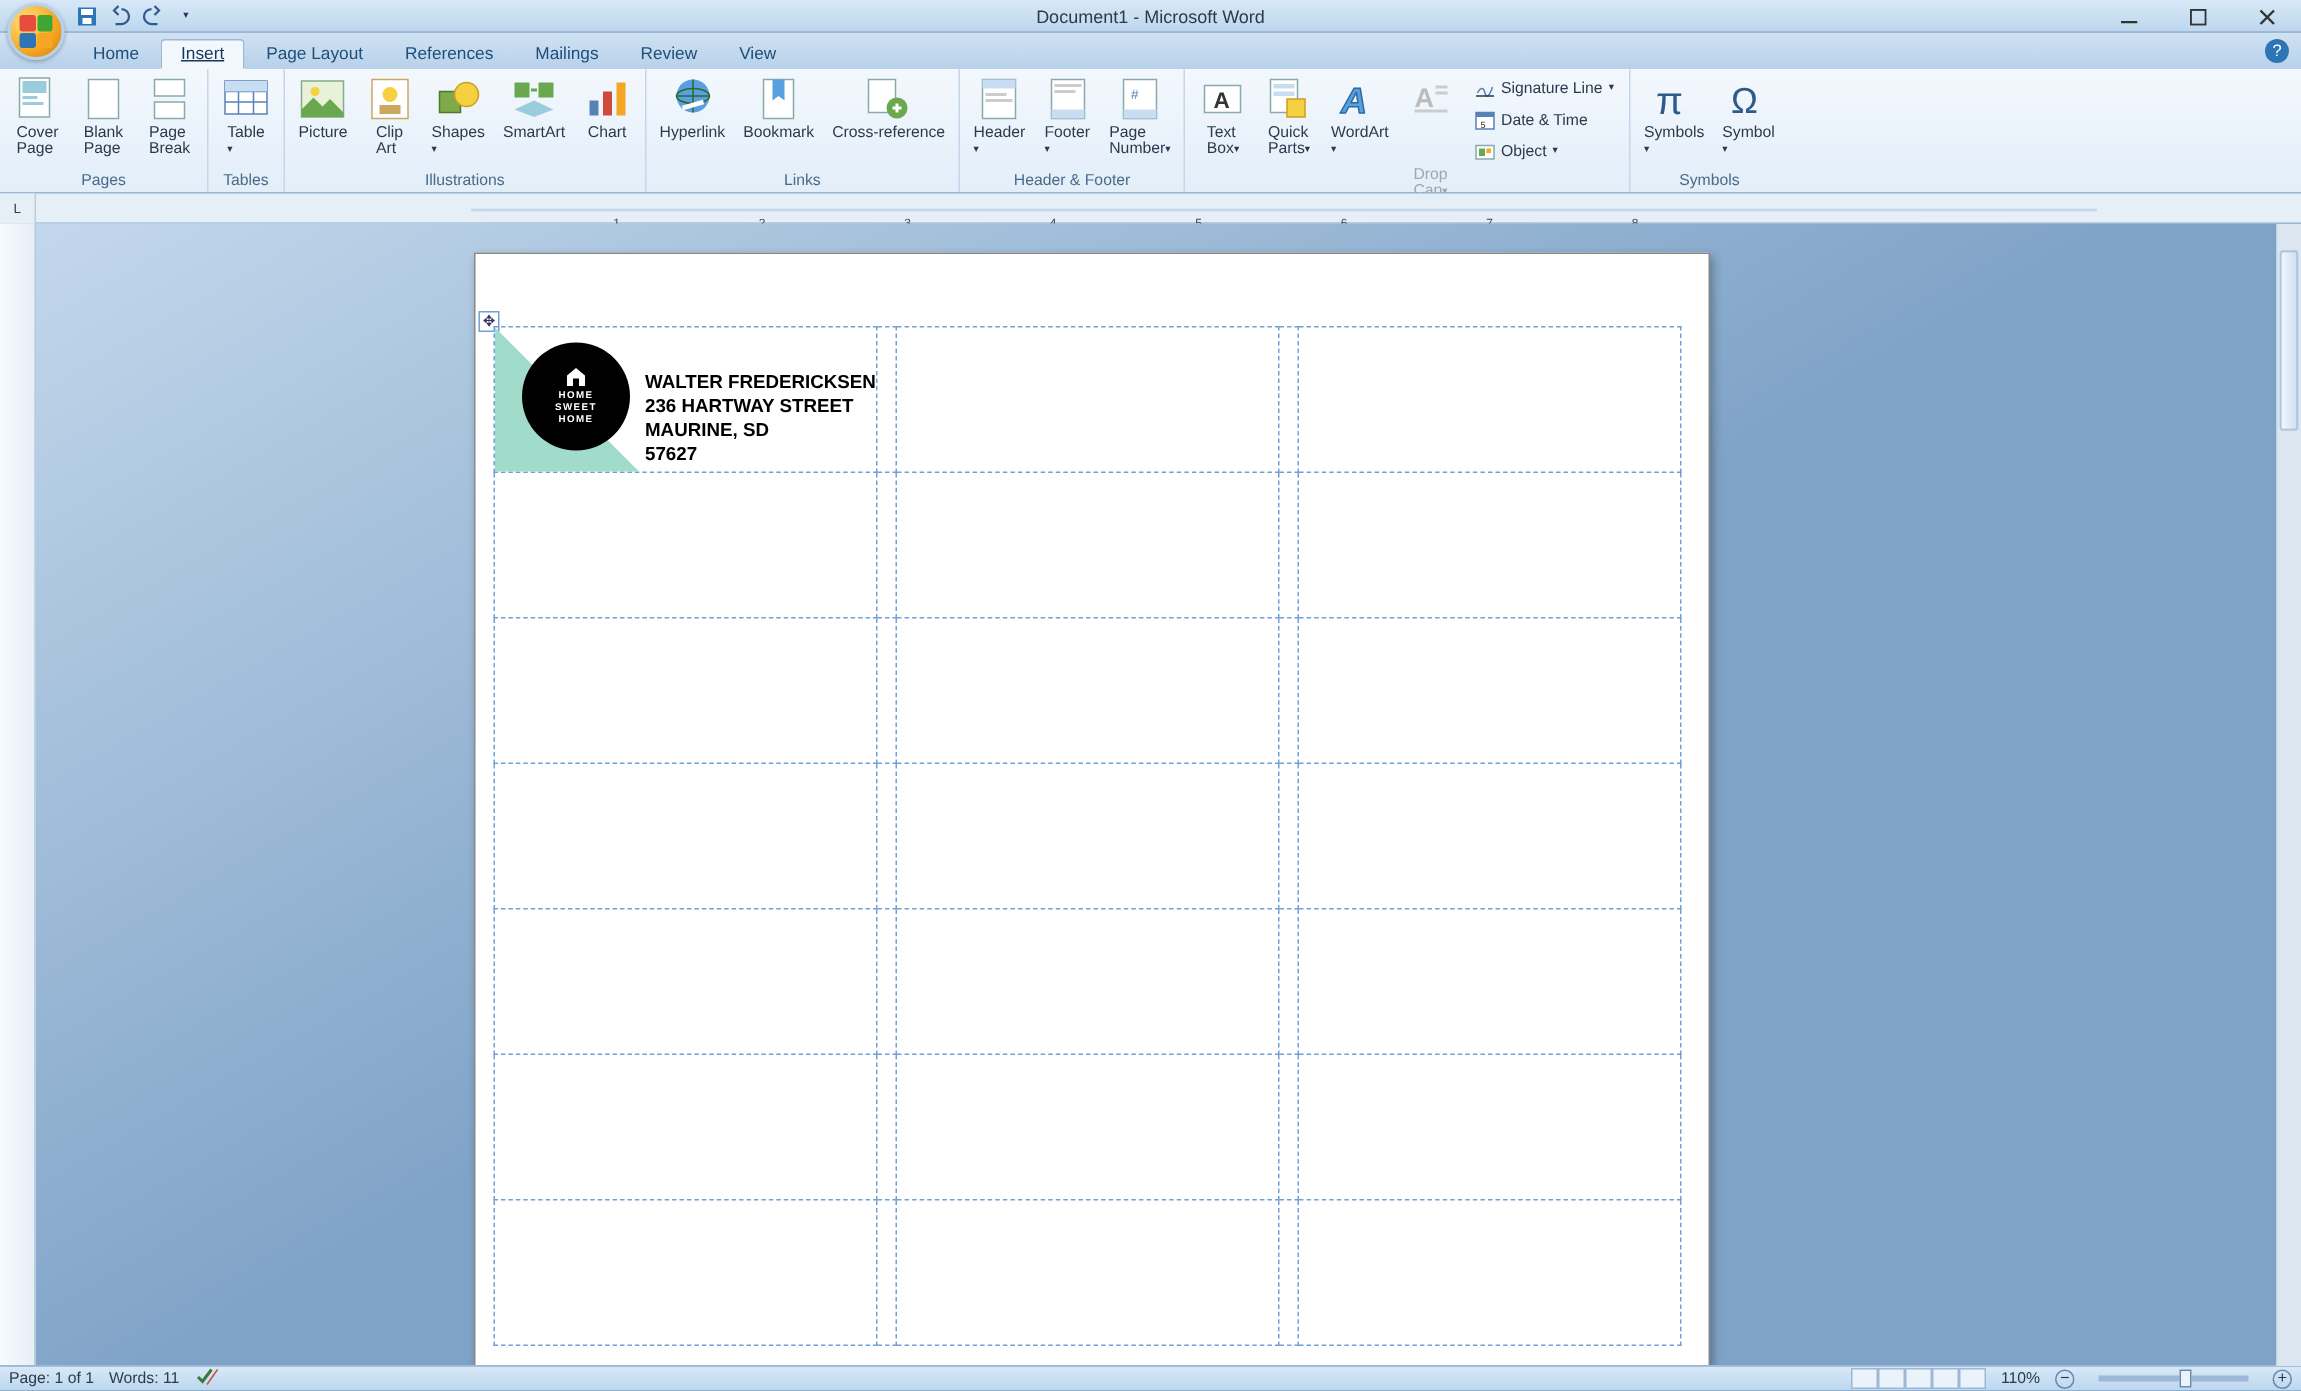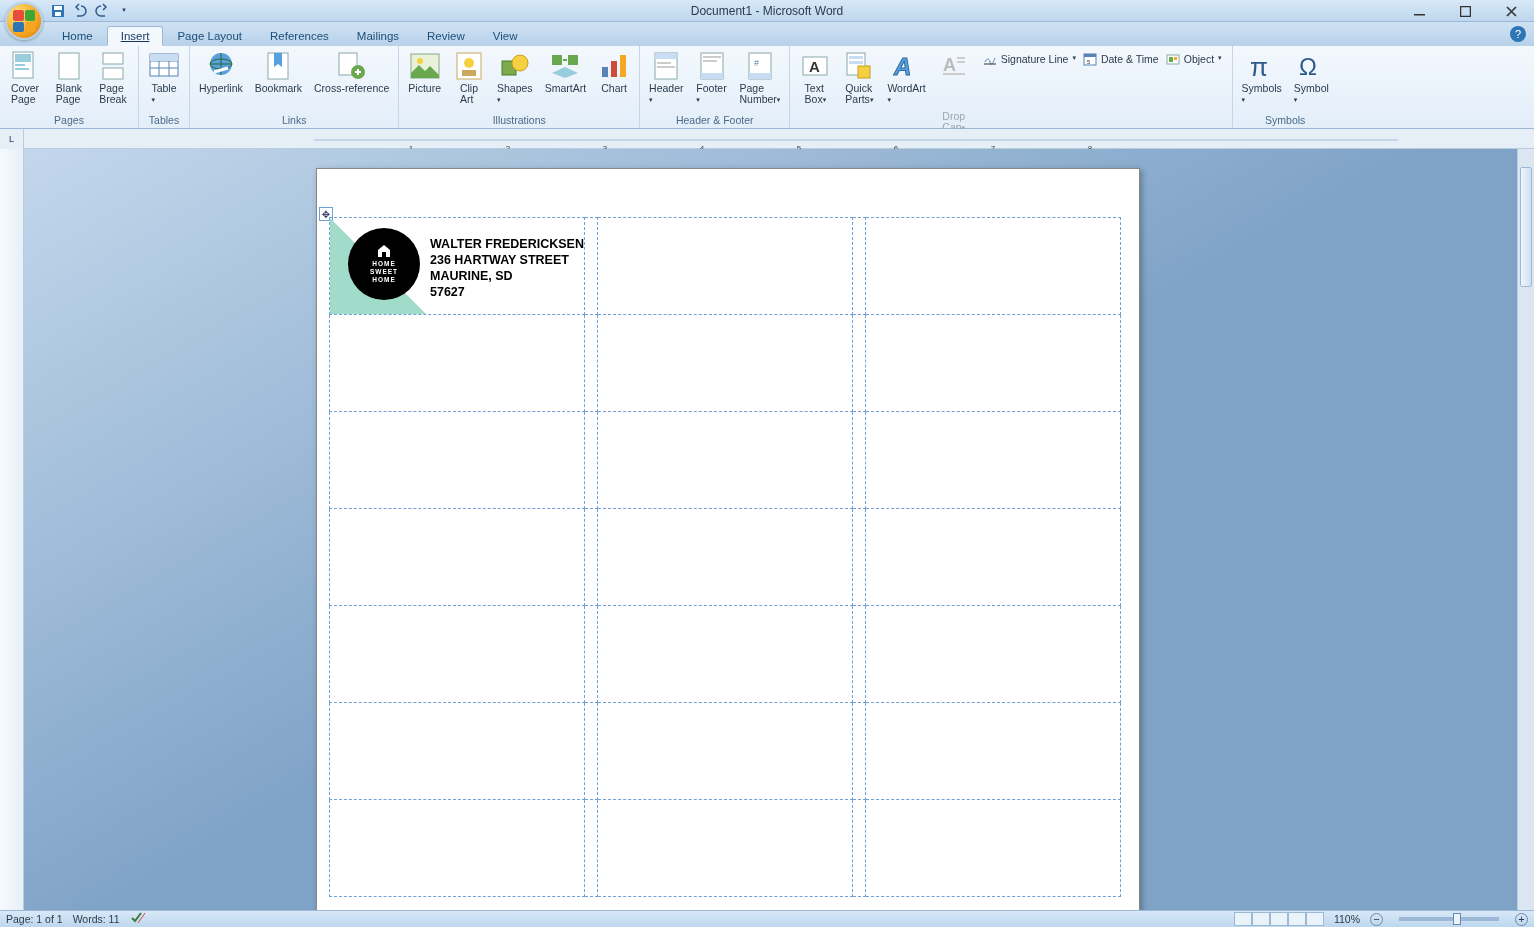--- a/index.html
+++ b/index.html
@@ -25,21 +25,21 @@
 
 
 .ribbon{height:83px;background:linear-gradient(#f3f8fd,#e3eef9);border-bottom:1px solid #9db8d6;display:flex;}
 .group{border-right:1px solid #c3d6ea;display:flex;flex-direction:column;padding:2px 4px 0;}
 .group-body{flex:1;display:flex;align-items:flex-start;gap:2px;}
 .group-label{font-size:10.5px;color:#4a6a8a;text-align:center;padding:2px 0 2px;}
 .rbtn{display:flex;flex-direction:column;align-items:center;justify-content:flex-start;padding:2px 5px;min-width:42px;cursor:default;}
 .rbtn-icon{width:32px;height:32px;display:flex;align-items:center;justify-content:center;margin-bottom:1px;}
 .rbtn-label{font-size:10.5px;color:#2a3b4d;line-height:11px;white-space:pre;}
 .rbtn.disabled .rbtn-label{color:#9aa;margin-top:28px;}
-.small-stack{display:flex;flex-direction:row;gap:1px;padding:1px 3px;}
+.small-stack{display:flex;flex-direction:column;gap:1px;padding:1px 3px;}
 .small-item{font-size:10.5px;color:#2a3b4d;display:flex;align-items:center;gap:4px;height:20px;padding:0 3px;white-space:nowrap;}
 .small-item svg,.small-item .sicon{width:14px;height:14px;}
 
 
 .ruler-area{height:20px;background:#e6eef6;border-bottom:1px solid #b8cde1;display:flex;align-items:center;position:relative;}
 .ruler-corner{width:24px;height:20px;background:#e6eef6;border-right:1px solid #b8cde1;font-size:9px;color:#336;display:flex;align-items:center;justify-content:center;}
 .hruler{flex:1;position:relative;background:linear-gradient(#f7fbff,#e6eef6);margin:0 16px 0 0;font-size:8px;color:#444;}
 .hruler-inner{position:absolute;left:290px;right:120px;top:0;bottom:0;background:#fff;border:1px solid #c3d6ea;}
 .workspace{position:absolute;top:149px;bottom:17px;left:0;right:0;display:flex;background:linear-gradient(150deg,#c4d8ec 0%, #7fa3c7 50%);}
 .vruler{width:24px;background:linear-gradient(to right,#f7fbff,#e6eef6);border-right:1px solid #b8cde1;}
@@ -51,21 +51,21 @@
 
 .label-grid{position:absolute;left:12px;top:48px;border-collapse:collapse;}
 .label-grid td{border:1px dashed #6fa0d6;width:255px;height:97px;padding:0;}
 .label-grid td.gap{width:13px;border-top:1px dashed #6fa0d6;border-bottom:1px dashed #6fa0d6;}
 .table-handle{position:absolute;left:2px;top:38px;width:14px;height:14px;border:1px solid #6fa0d6;background:#fff;display:flex;align-items:center;justify-content:center;font-size:10px;color:#336;}
 .label-cell-content{position:relative;width:100%;height:100%;overflow:hidden;}
 .triangle{position:absolute;left:0;top:0;width:0;height:0;border-style:solid;border-width:97px 0 0 97px;border-color:transparent transparent transparent #a1dccb;}
 .circle{position:absolute;left:18px;top:10px;width:72px;height:72px;background:#000;border-radius:50%;display:flex;flex-direction:column;align-items:center;justify-content:center;}
 .house{width:14px;height:14px;margin-bottom:2px;}
 .circle-text{color:#fff;font-size:6.5px;letter-spacing:1px;line-height:8px;text-align:center;font-weight:600;}
-.addr{position:absolute;left:100px;top:18px;font-size:12.5px;font-weight:700;color:#000;line-height:16px;font-family:Arial,sans-serif;}
+.addr{position:absolute;left:100px;top:28px;font-size:12.5px;font-weight:700;color:#000;line-height:16px;font-family:Arial,sans-serif;}
 
 
 .status{position:absolute;left:0;right:0;bottom:0;height:17px;background:linear-gradient(#d8e8f8,#bdd7ee);border-top:1px solid #9db8d6;display:flex;align-items:center;font-size:10.5px;color:#2a3b4d;padding:0 6px;gap:10px;}
 .status .spacer{flex:1;}
 .view-btns{display:flex;gap:0;}
 .view-btn{width:18px;height:14px;border:1px solid #9db8d6;background:#eaf2fa;}
 .zoom-slider{width:100px;height:4px;background:#9db8d6;position:relative;margin:0 6px;}
 .zoom-thumb{position:absolute;left:54px;top:-4px;width:8px;height:12px;background:#eaf2fa;border:1px solid #6a8aad;}
 
 .caret{font-size:7px;position:relative;top:-1px;}
@@ -187,20 +187,76 @@
           </div>
           <div class="rbtn-label"><span>Table</span><br><span class="caret">▾</span></div>
         </div>
     </div>
     <div class="group-label">Tables</div>
   </div>
   <div class="group">
     <div class="group-body">
       <div class="rbtn">
           <div class="rbtn-icon">
+            <svg width="30" height="26">
+              <rect x="1" y="1" width="28" height="24" fill="#e8f2d8" stroke="#8a8"></rect>
+              <circle cx="10" cy="8" r="3" fill="#f5d040"></circle>
+              <path d="M1 20l8-8 6 6 5-5 9 9v3H1z" fill="#6aa84f"></path>
+            </svg>
+          </div>
+          <div class="rbtn-label">Picture</div>
+        </div>
+      <div class="rbtn">
+          <div class="rbtn-icon">
+            <svg width="26" height="28">
+              <rect x="1" y="1" width="24" height="26" fill="#fff" stroke="#caa860"></rect>
+              <circle cx="13" cy="11" r="5" fill="#f5d040"></circle>
+              <rect x="6" y="18" width="14" height="6" fill="#caa860"></rect>
+            </svg>
+          </div>
+          <div class="rbtn-label">Clip
+Art</div>
+        </div>
+      <div class="rbtn">
+          <div class="rbtn-icon">
+            <svg width="30" height="26">
+              <rect x="2" y="8" width="14" height="14" fill="#7faa4a" stroke="#4a7a2a"></rect>
+              <circle cx="20" cy="10" r="8" fill="#f5d040" stroke="#caa020"></circle>
+            </svg>
+          </div>
+          <div class="rbtn-label"><span>Shapes</span><br><span class="caret">▾</span></div>
+        </div>
+      <div class="rbtn">
+          <div class="rbtn-icon">
+            <svg width="30" height="26">
+              <rect x="2" y="2" width="10" height="10" fill="#6aa84f"></rect>
+              <rect x="18" y="2" width="10" height="10" fill="#6aa84f"></rect>
+              <path d="M13 7h4" stroke="#6aa84f" stroke-width="2"></path>
+              <path d="M2 20l13-6 13 6-13 5z" fill="#9cd"></path>
+            </svg>
+          </div>
+          <div class="rbtn-label">SmartArt</div>
+        </div>
+      <div class="rbtn">
+          <div class="rbtn-icon">
+            <svg width="28" height="26">
+              <rect x="2" y="14" width="6" height="10" fill="#5882b5"></rect>
+              <rect x="11" y="8" width="6" height="16" fill="#d04a3a"></rect>
+              <rect x="20" y="2" width="6" height="22" fill="#f5a623"></rect>
+            </svg>
+          </div>
+          <div class="rbtn-label">Chart</div>
+        </div>
+    </div>
+    <div class="group-label">Illustrations</div>
+  </div>
+  <div class="group">
+    <div class="group-body">
+      <div class="rbtn">
+          <div class="rbtn-icon">
             <svg width="30" height="28">
               <circle cx="15" cy="12" r="11" fill="#5aa0e0"></circle>
               <ellipse cx="15" cy="12" rx="11" ry="5" fill="none" stroke="#2a6a2a"></ellipse>
               <path d="M15 1v22M4 12h22" stroke="#2a6a2a"></path>
               <path d="M8 20l14-4" stroke="#fff" stroke-width="3"></path>
             </svg>
           </div>
           <div class="rbtn-label">Hyperlink</div>
         </div>
       <div class="rbtn">
@@ -217,76 +273,20 @@
             <svg width="28" height="28">
               <rect x="1" y="1" width="18" height="22" fill="#fff" stroke="#8aa"></rect>
               <circle cx="20" cy="20" r="7" fill="#6aa84f"></circle>
               <path d="M17 20h6M20 17v6" stroke="#fff" stroke-width="2"></path>
             </svg>
           </div>
           <div class="rbtn-label">Cross-reference</div>
         </div>
     </div>
     <div class="group-label">Links</div>
-  </div>
-  <div class="group">
-    <div class="group-body">
-      <div class="rbtn">
-          <div class="rbtn-icon">
-            <svg width="30" height="26">
-              <rect x="1" y="1" width="28" height="24" fill="#e8f2d8" stroke="#8a8"></rect>
-              <circle cx="10" cy="8" r="3" fill="#f5d040"></circle>
-              <path d="M1 20l8-8 6 6 5-5 9 9v3H1z" fill="#6aa84f"></path>
-            </svg>
-          </div>
-          <div class="rbtn-label">Picture</div>
-        </div>
-      <div class="rbtn">
-          <div class="rbtn-icon">
-            <svg width="26" height="28">
-              <rect x="1" y="1" width="24" height="26" fill="#fff" stroke="#caa860"></rect>
-              <circle cx="13" cy="11" r="5" fill="#f5d040"></circle>
-              <rect x="6" y="18" width="14" height="6" fill="#caa860"></rect>
-            </svg>
-          </div>
-          <div class="rbtn-label">Clip
-Art</div>
-        </div>
-      <div class="rbtn">
-          <div class="rbtn-icon">
-            <svg width="30" height="26">
-              <rect x="2" y="8" width="14" height="14" fill="#7faa4a" stroke="#4a7a2a"></rect>
-              <circle cx="20" cy="10" r="8" fill="#f5d040" stroke="#caa020"></circle>
-            </svg>
-          </div>
-          <div class="rbtn-label"><span>Shapes</span><br><span class="caret">▾</span></div>
-        </div>
-      <div class="rbtn">
-          <div class="rbtn-icon">
-            <svg width="30" height="26">
-              <rect x="2" y="2" width="10" height="10" fill="#6aa84f"></rect>
-              <rect x="18" y="2" width="10" height="10" fill="#6aa84f"></rect>
-              <path d="M13 7h4" stroke="#6aa84f" stroke-width="2"></path>
-              <path d="M2 20l13-6 13 6-13 5z" fill="#9cd"></path>
-            </svg>
-          </div>
-          <div class="rbtn-label">SmartArt</div>
-        </div>
-      <div class="rbtn">
-          <div class="rbtn-icon">
-            <svg width="28" height="26">
-              <rect x="2" y="14" width="6" height="10" fill="#5882b5"></rect>
-              <rect x="11" y="8" width="6" height="16" fill="#d04a3a"></rect>
-              <rect x="20" y="2" width="6" height="22" fill="#f5a623"></rect>
-            </svg>
-          </div>
-          <div class="rbtn-label">Chart</div>
-        </div>
-    </div>
-    <div class="group-label">Illustrations</div>
   </div>
   <div class="group">
     <div class="group-body">
       <div class="rbtn">
           <div class="rbtn-icon">
             <svg width="24" height="28">
               <rect x="1" y="1" width="22" height="26" fill="#fff" stroke="#8aa"></rect>
               <rect x="1" y="1" width="22" height="6" fill="#c8ddf2"></rect>
               <rect x="3" y="10" width="14" height="2" fill="#ccc"></rect>
               <rect x="3" y="14" width="18" height="2" fill="#ccc"></rect>

